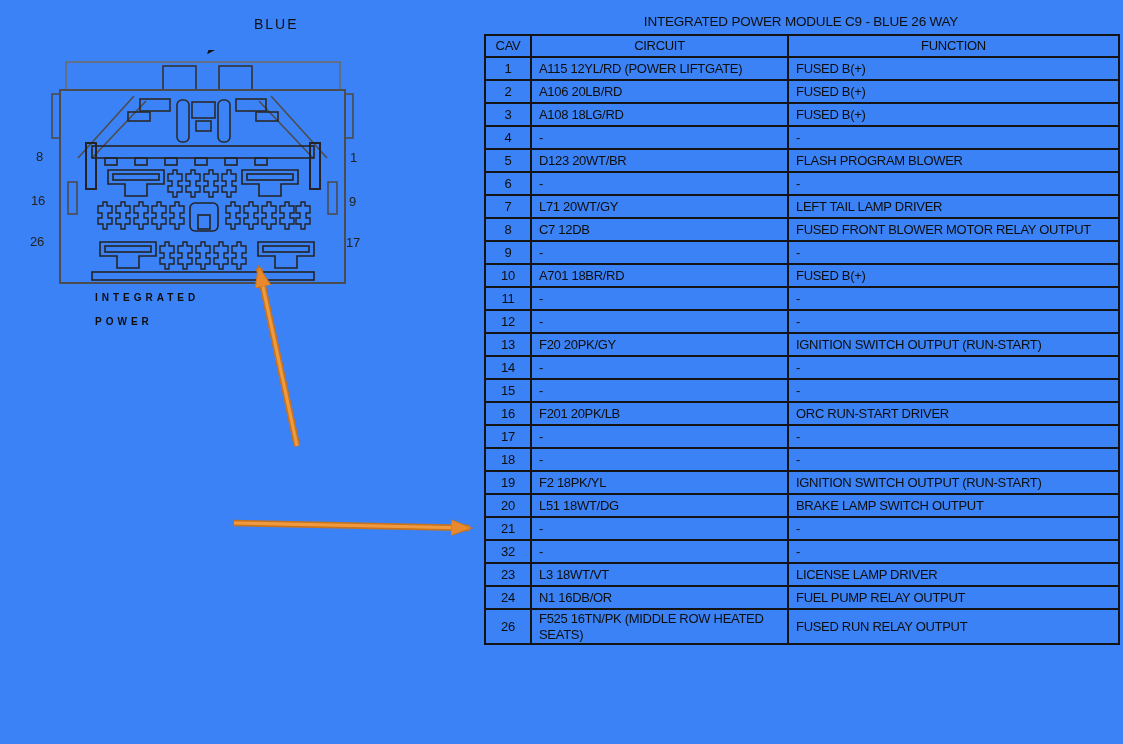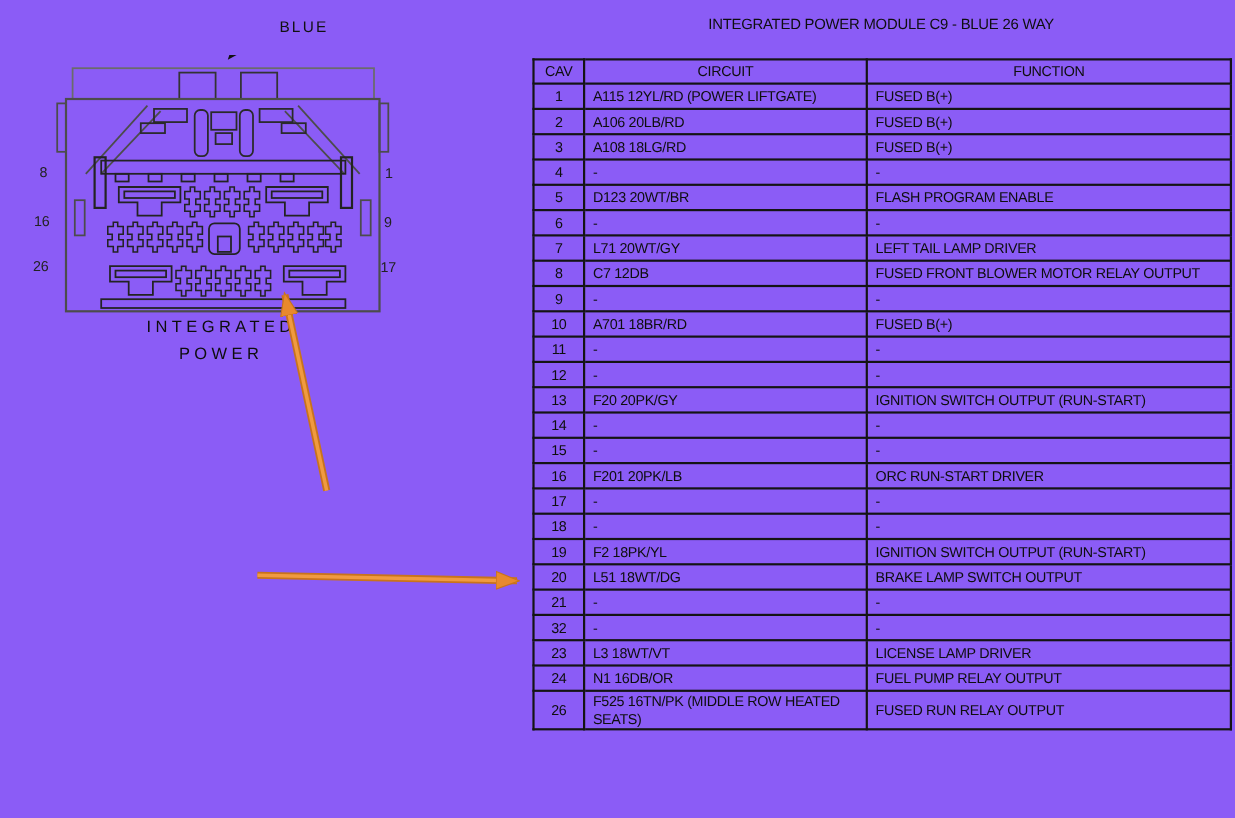--- a/index.html
+++ b/index.html
@@ -1,47 +1,47 @@
 <!DOCTYPE html>
 <html><head>
 <meta charset="utf-8">
 <style>
   * { margin:0; padding:0; box-sizing:border-box; }
   html,body { background:#ffffff; }
   body { font-family:"Liberation Sans", sans-serif; }
   .canvas {
     position:relative; width:1123px; height:744px;
-    background:#8b5cf6; overflow:hidden; color:#111;
+    background:#3b82f6; overflow:hidden; color:#111;
   }
 
   
   .connector-svg { position:absolute; left:48px; top:50px; }
   .pin-num { position:absolute; font-size:13px; letter-spacing:-0.2px; color:#222; }
   .pn-8  { left:36px;  top:149px; }
   .pn-16 { left:31px;  top:193px; }
   .pn-26 { left:30px;  top:234px; }
   .pn-1  { left:350px; top:150px; }
   .pn-9  { left:349px; top:194px; }
   .pn-17 { left:346px; top:235px; }
   .blue-callout {
     position:absolute; left:254px; top:16px;
     font-size:14px; letter-spacing:2px; color:#111;
   }
   .module-label {
     position:absolute; left:95px; top:286px; width:212px;
-    text-align:center; font-weight:normal; font-size:15px;
+    font-weight:bold; font-size:10px;
     letter-spacing:4px; line-height:23.5px; color:#0d0d0d;
   }
   .arrows-svg { position:absolute; left:0; top:0; pointer-events:none; }
 
   
   .table-wrap { position:absolute; left:484px; top:14px; width:634px; }
   .tbl-title {
     text-align:center; font-size:13.5px; letter-spacing:-0.2px;
-    margin-bottom:24px; color:#0e0e0e; white-space:nowrap;
+    margin-bottom:5px; color:#0e0e0e; white-space:nowrap;
   }
   table.pinout { border-collapse:collapse; width:100%; table-layout:fixed; }
   table.pinout th, table.pinout td {
     border:2px solid #141414; font-size:13px; letter-spacing:-0.3px;
     color:#0e0e0e; line-height:1.2; vertical-align:middle;
   }
   table.pinout th { height:22px; font-weight:normal; text-align:center; }
   table.pinout td { height:23px; padding:1px 7px; text-align:left; }
   table.pinout td.cav { text-align:center; padding:1px 2px; }
 </style>
@@ -176,21 +176,21 @@
             <td>FUSED B(+)</td>
           </tr>
         <tr>
             <td class="cav">4</td>
             <td>-</td>
             <td>-</td>
           </tr>
         <tr>
             <td class="cav">5</td>
             <td>D123 20WT/BR</td>
-            <td>FLASH PROGRAM ENABLE</td>
+            <td>FLASH PROGRAM BLOWER</td>
           </tr>
         <tr>
             <td class="cav">6</td>
             <td>-</td>
             <td>-</td>
           </tr>
         <tr>
             <td class="cav">7</td>
             <td>L71 20WT/GY</td>
             <td>LEFT TAIL LAMP DRIVER</td>

